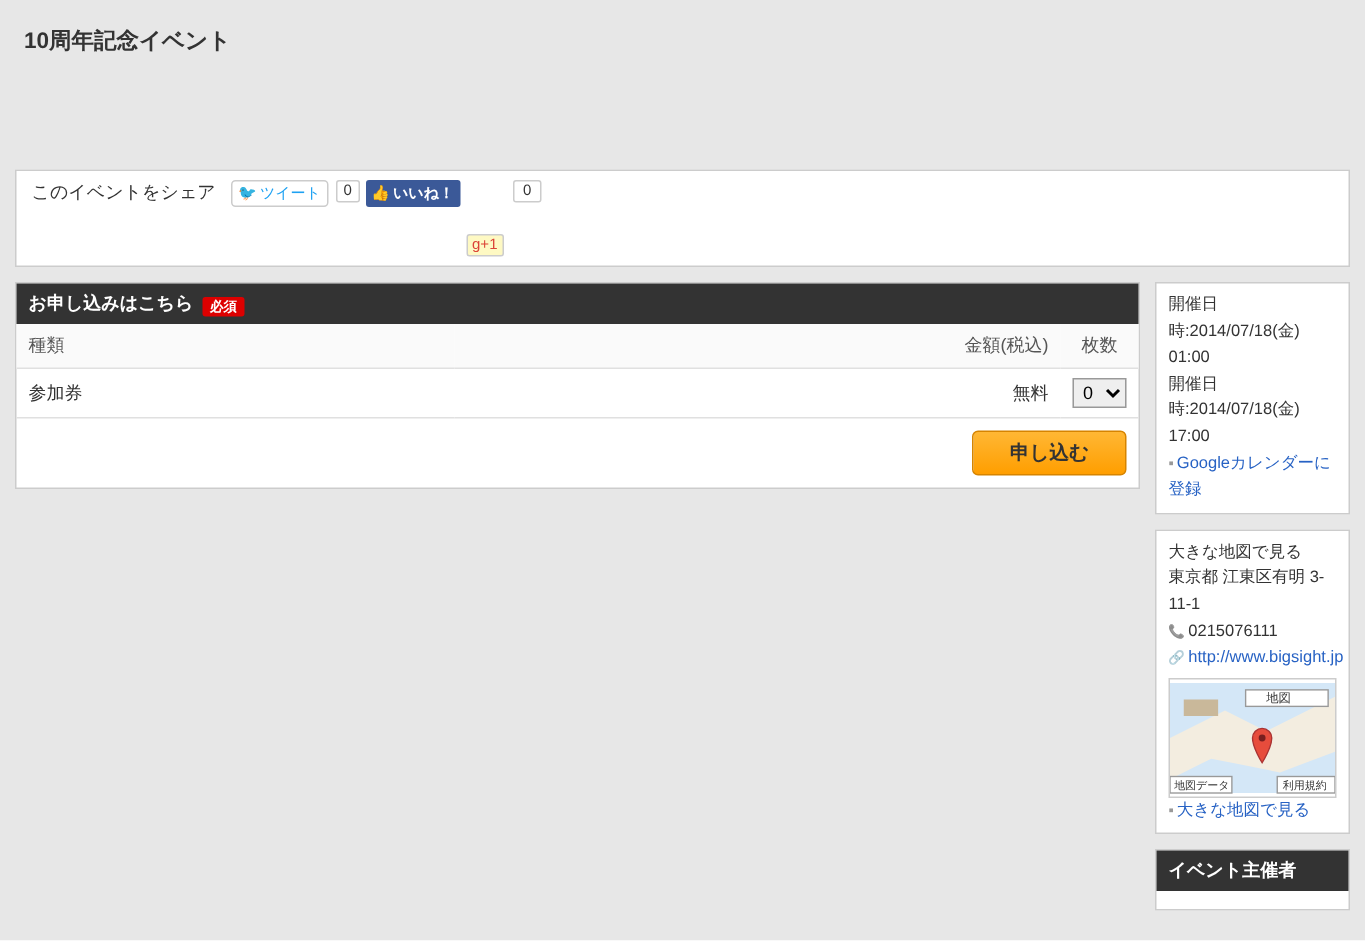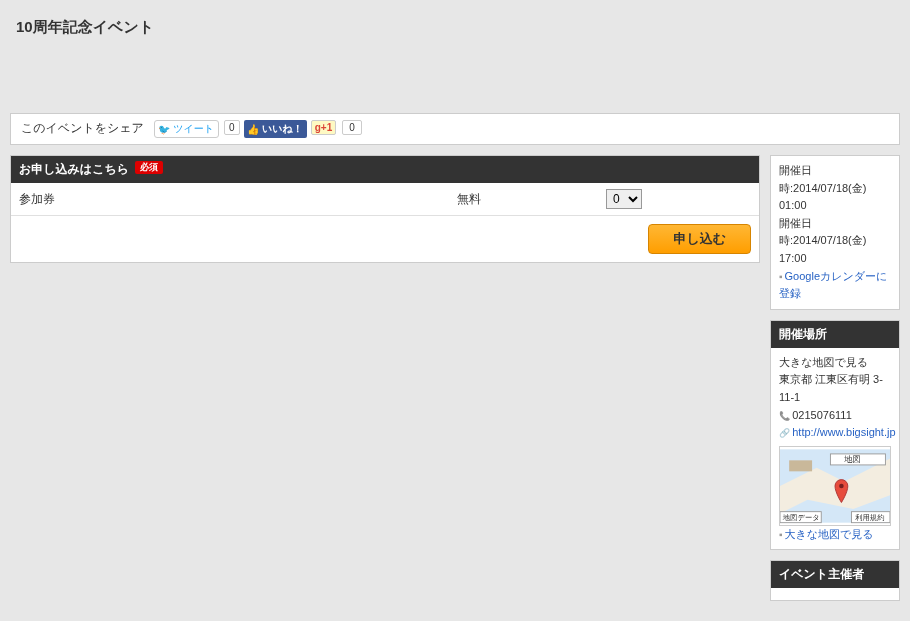--- a/index.html
+++ b/index.html
@@ -73,21 +73,22 @@
     }
     .gp-btn {
       display: inline-flex;
       align-items: center;
       border: 1px solid #ccc;
       border-radius: 2px;
       padding: 1px 3px;
       font-size: 10px;
       background: #fef9c3;
       color: #db4437;
-      font-weight: bold;
+      font-weight: normal;
+      margin-top: 36px;
     }
     .gp-count {
       border: 1px solid #ccc;
       border-radius: 2px;
       padding: 1px 6px;
       font-size: 10px;
       background: #fff;
       margin-left: 2px;
     }
     .content-row {
@@ -107,21 +108,21 @@
       background: #fff;
       margin-bottom: 10px;
     }
     .panel-head {
       background: #333;
       color: #fff;
       padding: 5px 8px;
       font-size: 12px;
       font-weight: bold;
       display: flex;
-      align-items: flex-start;
+      align-items: flex-end;
       gap: 6px;
     }
     .req-badge {
       background: #d00;
       color: #fff;
       font-size: 9px;
       padding: 0 5px;
       border-radius: 2px;
       display: inline-block;
     }
@@ -207,20 +208,25 @@
 
   <div class="content-row">
     <div class="main-col">
       <div class="panel">
         <div class="panel-head">
           <span>お申し込みはこちら</span>
           <span class="req-badge">必須</span>
         </div>
         <table class="ticket-tbl">
           <tbody>
+              <tr>
+            <th>種類</th>
+            <th class="right">金額(税込)</th>
+            <th class="center" style="width:50px">枚数</th>
+          </tr>
           <tr>
             <td>参加券</td>
             <td class="right">無料</td>
             <td class="center">
               <select class="qty-select">
                 <option>0</option>
               </select>
             </td>
           </tr>
         </tbody>
@@ -234,21 +240,20 @@
     <div class="side-col">
       <div class="panel">
         <div class="side-body">
           <div><span class="lbl">開催日時:</span><span>2014/07/18(金) 01:00</span></div>
           <div><span class="lbl">開催日時:</span><span>2014/07/18(金) 17:00</span></div>
           <div><span class="bullet">▪</span><a href="#" class="side-link">Googleカレンダーに登録</a></div>
         </div>
       </div>
 
       <div class="panel">
-        <div class="panel-head">開催場所</div>
         <div class="side-body">
           <div>大きな地図で見る</div>
           <div>東京都 江東区有明 3-11-1</div>
           <div><span class="phone-ico"></span><span>0215076111</span></div>
           <div><span class="link-ico"></span><a href="#" class="side-link">http://www.bigsight.jp</a></div>
           <svg class="map-svg" viewBox="0 0 120 80">
             <rect x="0" y="0" width="120" height="80" fill="#d4e7f7"></rect>
             <polygon points="0,40 40,20 70,35 120,10 120,50 80,65 30,55 0,70" fill="#f3ede0"></polygon>
             <rect x="10" y="12" width="25" height="12" fill="#c9b89a"></rect>
             <rect x="55" y="5" width="60" height="12" fill="#fff" stroke="#999"></rect>

